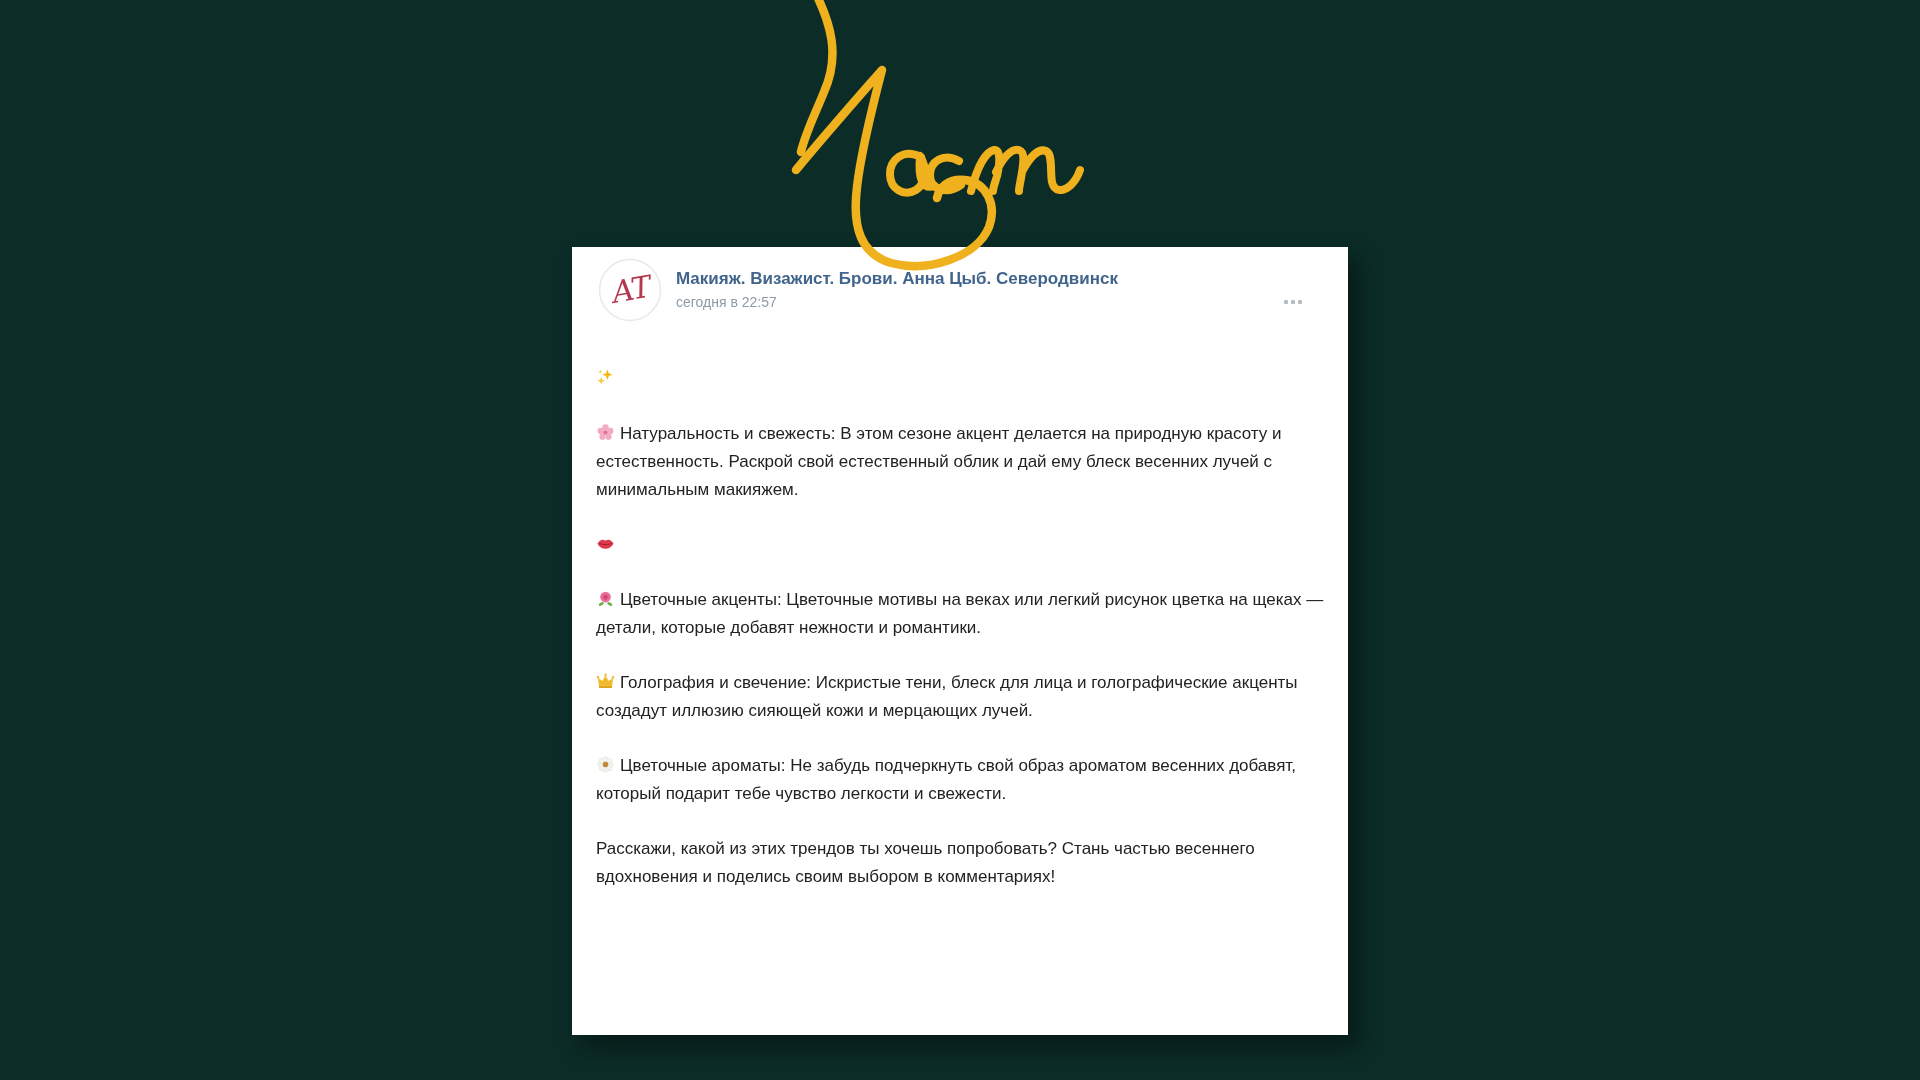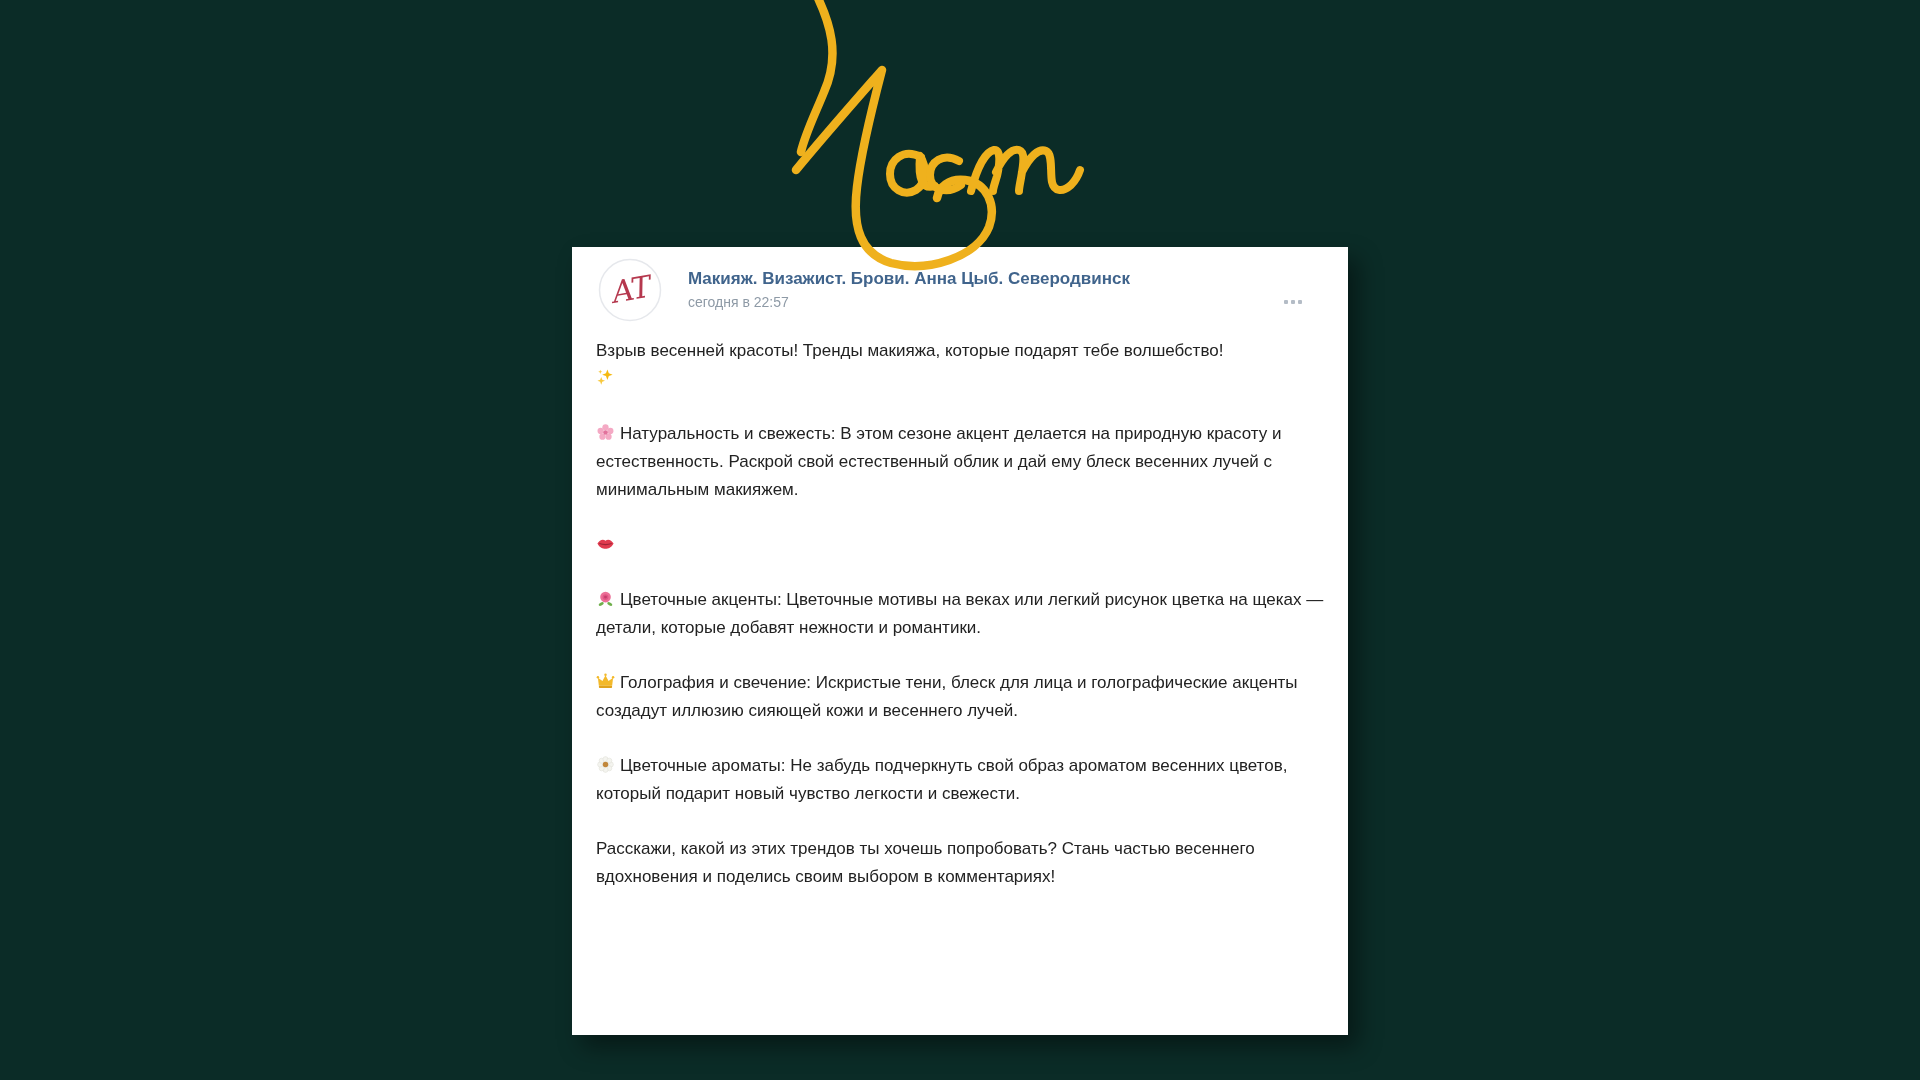--- a/index.html
+++ b/index.html
@@ -16,21 +16,21 @@
   .script-word path { fill:none; stroke:#efb11d; stroke-linecap:round; stroke-linejoin:round; }
 
   
   .card {
     position:absolute; left:572px; top:247px; width:776px; height:788px;
     background:#ffffff; z-index:2;
     box-shadow:10px 12px 22px rgba(0,0,0,0.42);
   }
   .post-header { position:absolute; left:26px; top:11px; right:20px; height:64px; display:flex; }
   .avatar { width:64px; height:64px; flex:0 0 64px; cursor:pointer; }
-  .head-text { margin-left:26px; padding-top:10px; }
+  .head-text { margin-left:14px; padding-top:10px; }
   .group-name { font-size:17px; font-weight:bold; color:#40648c; line-height:22px; cursor:pointer; }
   .timestamp  { font-size:14px; color:#8e9aa6; margin-top:4px; cursor:pointer; }
   .menu-dots { position:absolute; right:22px; top:38px; display:flex; gap:3px; cursor:pointer; padding:4px; }
   .menu-dots i { width:4px; height:4px; background:#b4bcc6; border-radius:1px; display:block; }
 
   .post-body {
     position:absolute; left:24px; top:90px; right:20px;
     font-size:17px; line-height:28px; color:#222222;
   }
   .post-body p { margin:0 0 27px 0; }
@@ -64,21 +64,21 @@
       <div class="menu-dots" title="">
         <i></i>
         <i></i>
         <i></i>
       </div>
     </div>
 
     <div class="post-body">
 
       <p>
-        <span>Взрыв весенней красоты! Тренды макияжа, которые подарят тебе волшебство!</span><br>
+        <br>
         <svg class="pic" viewBox="0 0 20 20">
           <path fill="#f5b90f" d="M12 1.5 L13.5 5.5 L17.5 7 L13.5 8.5 L12 12.5 L10.5 8.5 L6.5 7 L10.5 5.5 Z"></path>
           <path fill="#f8c93e" d="M5.5 9.5 L6.6 12.4 L9.5 13.5 L6.6 14.6 L5.5 17.5 L4.4 14.6 L1.5 13.5 L4.4 12.4 Z"></path>
           <path fill="#f8c93e" d="M4.5 1.8 L5.1 3.4 L6.7 4 L5.1 4.6 L4.5 6.2 L3.9 4.6 L2.3 4 L3.9 3.4 Z"></path>
         </svg>
       </p>
 
 
       <p>
         <svg class="pic" viewBox="0 0 20 20">
@@ -108,37 +108,37 @@
         </svg><span>Цветочные акценты: Цветочные мотивы на веках или легкий рисунок цветка на щеках — детали, которые добавят нежности и романтики.</span>
       </p>
 
       <p>
         <svg class="pic" viewBox="0 0 20 20">
           <circle cx="2" cy="5.5" r="1.3" fill="#f3b92a"></circle>
           <circle cx="10" cy="3" r="1.3" fill="#f3b92a"></circle>
           <circle cx="18" cy="5.5" r="1.3" fill="#f3b92a"></circle>
           <path fill="#f3b92a" d="M3 14.5 L2 6 L6.8 9.5 L10 3.5 L13.2 9.5 L18 6 L17 14.5 Z"></path>
           <rect x="3" y="14.5" width="14" height="2.3" rx="1" fill="#e0a31c"></rect>
-        </svg><span>Голография и свечение: Искристые тени, блеск для лица и голографические акценты создадут иллюзию сияющей кожи и весеннего лучей.</span>
+        </svg><span>Голография и свечение: Искристые тени, блеск для лица и голографические акценты создадут иллюзию сияющей кожи и мерцающих лучей.</span>
       </p>
 
       <p>
         <svg class="pic" viewBox="0 0 20 20">
           <g fill="#f4f4ef" stroke="#dcdcd4" stroke-width="0.5">
             <circle cx="15.6" cy="10" r="2.7"></circle>
               <circle cx="14" cy="14" r="2.7"></circle>
             <circle cx="10" cy="15.6" r="2.7"></circle>
               <circle cx="6" cy="14" r="2.7"></circle>
             <circle cx="4.4" cy="10" r="2.7"></circle>
               <circle cx="6" cy="6" r="2.7"></circle>
             <circle cx="10" cy="4.4" r="2.7"></circle>
               <circle cx="14" cy="6" r="2.7"></circle>
           </g>
           <circle cx="10" cy="10" r="2.9" fill="#c1873b"></circle>
-        </svg><span>Цветочные ароматы: Не забудь подчеркнуть свой образ ароматом весенних цветов, который подарит новый чувство легкости и свежести.</span>
+        </svg><span>Цветочные ароматы: Не забудь подчеркнуть свой образ ароматом весенних добавят, который подарит тебе чувство легкости и свежести.</span>
       </p>
 
       <p>
         <span>Расскажи, какой из этих трендов ты хочешь попробовать? Стань частью весеннего вдохновения и поделись своим выбором в комментариях!</span>
       </p>
 
     </div>
   </div>
 </div>
 

